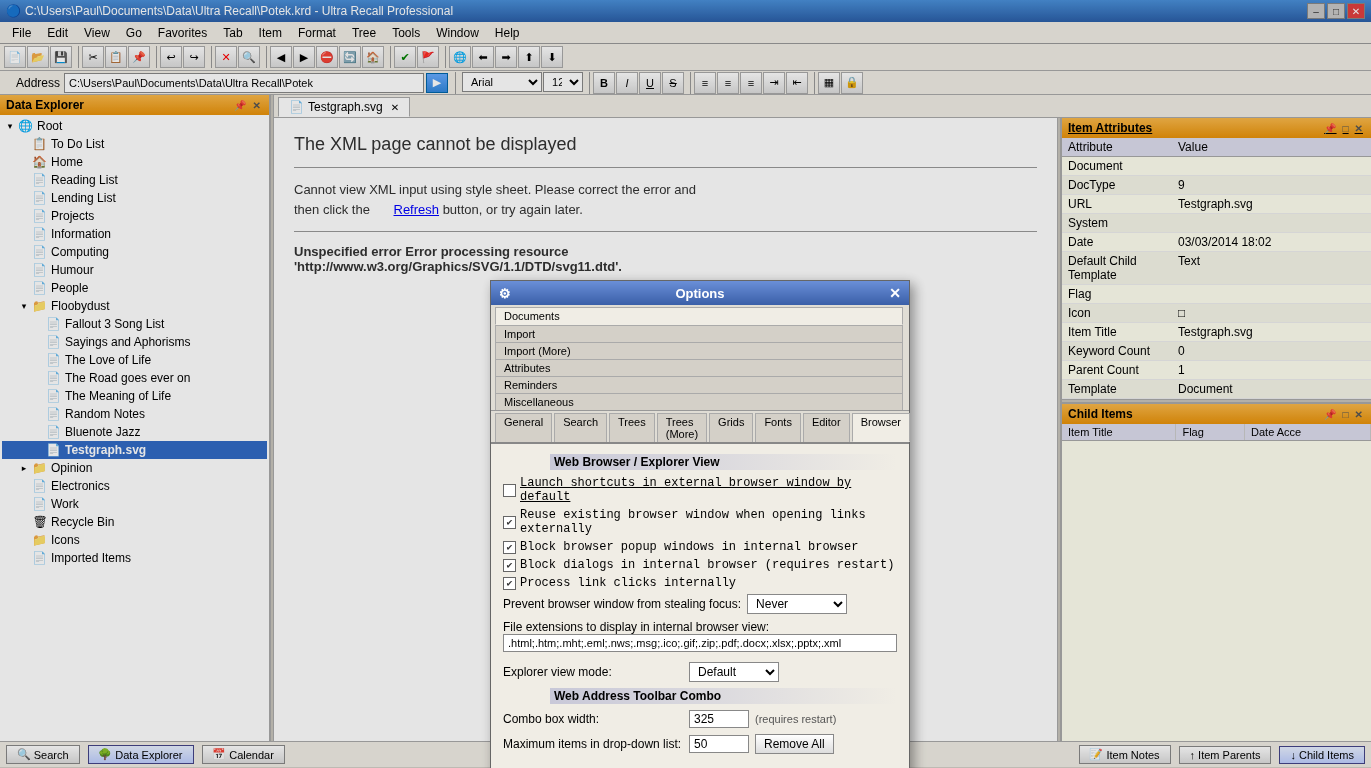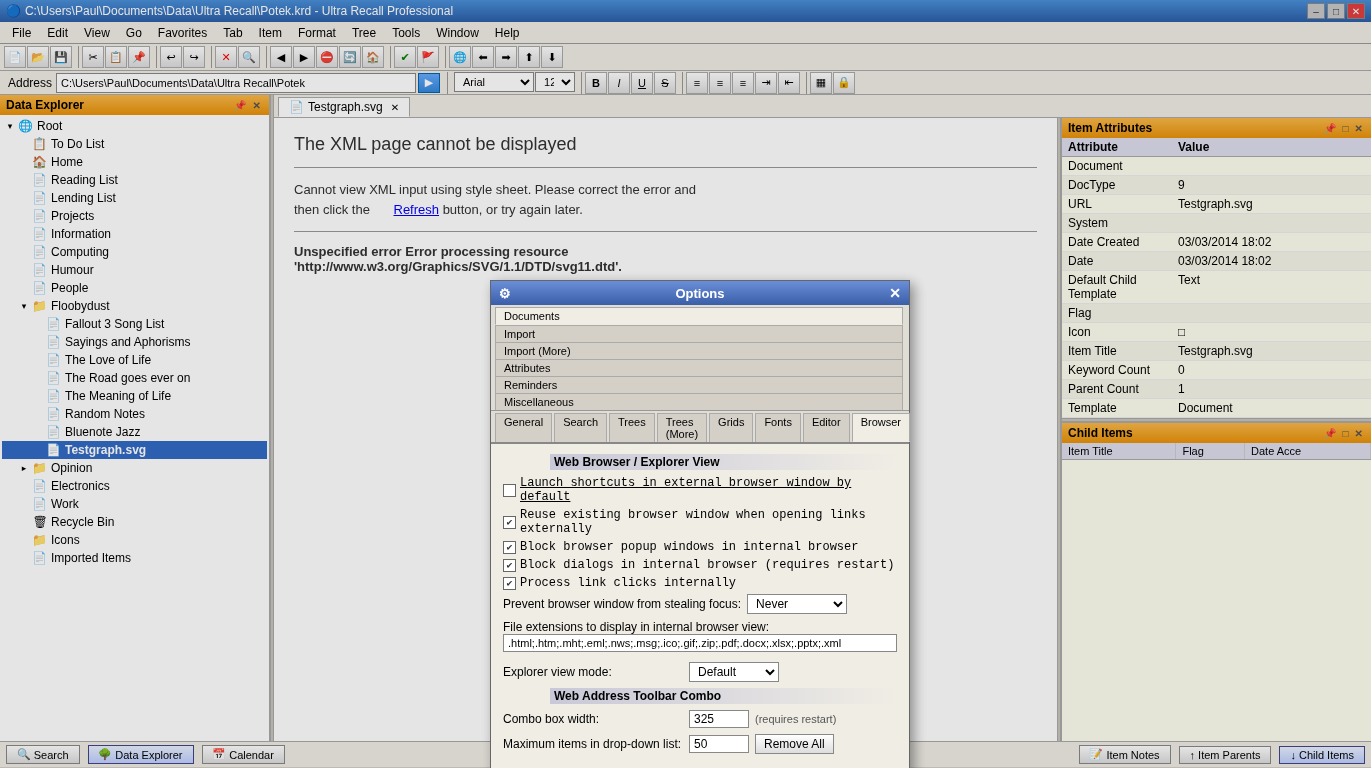--- a/index.html
+++ b/index.html
@@ -12,21 +12,21 @@
     .title-btn { width: 18px; height: 16px; background: #c8c8c8; border: 1px solid #888; font-size: 10px; display: flex; align-items: center; justify-content: center; cursor: pointer; color: #333; }
 
     
     .menu-bar { background: #f0ede5; height: 22px; display: flex; align-items: center; border-bottom: 1px solid #999; padding: 0 4px; }
     .menu-item { padding: 2px 8px; font-size: 12px; cursor: pointer; height: 100%; display: flex; align-items: center; }
 
     
     .toolbar-area { background: #f0ede5; border-bottom: 1px solid #aaa; padding: 2px 4px; display: flex; flex-wrap: wrap; gap: 1px; align-items: center; }
     .tb-btn { width: 22px; height: 22px; background: linear-gradient(to bottom, #fff, #ddd); border: 1px solid #aaa; display: flex; align-items: center; justify-content: center; cursor: pointer; font-size: 11px; }
     .tb-sep { width: 4px; height: 22px; border-right: 1px solid #999; margin: 0 2px; }
-    .address-bar { display: flex; align-items: center; height: 24px; padding: 2px 8px; background: #f0ede5; border-bottom: 1px solid #aaa; }
+    .address-bar { display: flex; align-items: center; height: 24px; padding: 2px 16px; background: #f0ede5; border-bottom: 1px solid #aaa; }
     .address-label { font-size: 12px; margin-right: 4px; }
     .address-input { flex: 1; height: 20px; border: 1px solid #888; padding: 0 4px; font-size: 11px; background: white; max-width: 360px; }
     .address-go { width: 22px; height: 20px; background: linear-gradient(to bottom, #6af, #38d); border: 1px solid #06a; color: white; font-size: 11px; cursor: pointer; margin-left: 2px; display: flex; align-items: center; justify-content: center; }
 
     
     .main-layout { display: flex; height: calc(768px - 22px - 22px - 26px - 26px - 26px); }
 
     
     .data-explorer { width: 270px; background: #fff; border-right: 1px solid #aaa; display: flex; flex-direction: column; }
     .panel-header { background: linear-gradient(to bottom, #f9b84a, #e8920a); padding: 2px 6px; font-weight: bold; font-size: 12px; display: flex; align-items: center; justify-content: space-between; height: 20px; }
@@ -45,23 +45,23 @@
     .tab { padding: 2px 10px; border: 1px solid #aaa; border-bottom: none; background: #ddd; font-size: 12px; cursor: pointer; margin-right: 2px; display: flex; align-items: center; gap: 4px; }
     .tab.active { background: #fff; border-bottom: 1px solid #fff; }
     .content-body { flex: 1; padding: 16px 20px; overflow-y: auto; background: #fff; }
     .xml-error-text { font-size: 13px; color: #333; line-height: 1.5; }
     .xml-link { color: #0000ff; text-decoration: underline; cursor: pointer; padding-left: 20px; }
     .xml-hr { border: none; border-bottom: 1px solid #999; margin: 12px 0; }
     .xml-error-detail { font-size: 13px; font-weight: bold; color: #333; }
 
     
     .attr-panel { width: 310px; background: #fffff0; border-left: 1px solid #aaa; display: flex; flex-direction: column; }
-    .attr-header { background: linear-gradient(to bottom, #f9b84a, #e8920a); padding: 2px 6px; font-weight: bold; font-size: 12px; display: flex; align-items: center; justify-content: space-between; height: 20px; }
+    .attr-header { background: linear-gradient(to bottom, #f9b84a, #e8920a); padding: 2px 6px; font-weight: bold; font-size: 12px; display: flex; align-items: center; justify-content: space-between; height: 20px; text-decoration: underline; }
     .attr-table { width: 100%; border-collapse: collapse; font-size: 12px; }
-    .attr-table th { background: #dde; padding: 2px 6px; text-align: left; border-bottom: 1px solid #aaa; font-weight: bold; }
+    .attr-table th { background: #dde; padding: 2px 6px; text-align: left; border-bottom: 1px solid #aaa; font-weight: normal; }
     .attr-table td { padding: 2px 6px; border-bottom: 1px solid #eee; vertical-align: top; }
     .attr-table tr:nth-child(even) td { background: #f5f5e8; }
     .attr-col1 { width: 110px; }
 
     
     .child-panel { flex: 1; border-top: 1px solid #aaa; display: flex; flex-direction: column; }
     .child-header { background: linear-gradient(to bottom, #f9b84a, #e8920a); padding: 2px 6px; font-weight: bold; font-size: 12px; display: flex; align-items: center; justify-content: space-between; height: 20px; }
     .child-table { width: 100%; border-collapse: collapse; font-size: 11px; }
     .child-table th { background: #dde; padding: 2px 6px; text-align: left; border-bottom: 1px solid #aaa; font-weight: normal; border-right: 1px solid #ccc; cursor: pointer; }
 
@@ -388,24 +388,20 @@
                 </tr>
                 <tr>
                   <td>URL</td>
                   <td>Testgraph.svg</td>
                 </tr>
                 <tr>
                   <td>System</td>
                   <td></td>
                 </tr>
                 <tr>
-                  <td>Date Created</td>
-                  <td>03/03/2014 18:02</td>
-                </tr>
-                <tr>
                   <td>Date</td>
                   <td>03/03/2014 18:02</td>
                 </tr>
                 <tr>
                   <td>Default Child Template</td>
                   <td>Text</td>
                 </tr>
                 <tr>
                   <td>Flag</td>
                   <td></td>

